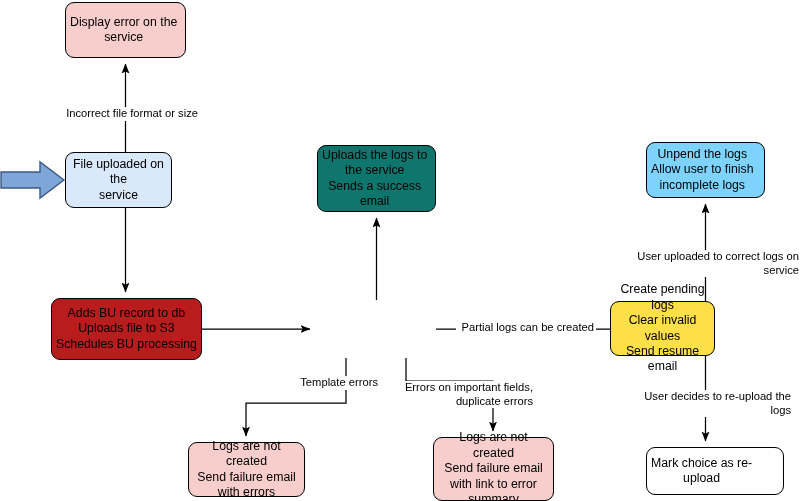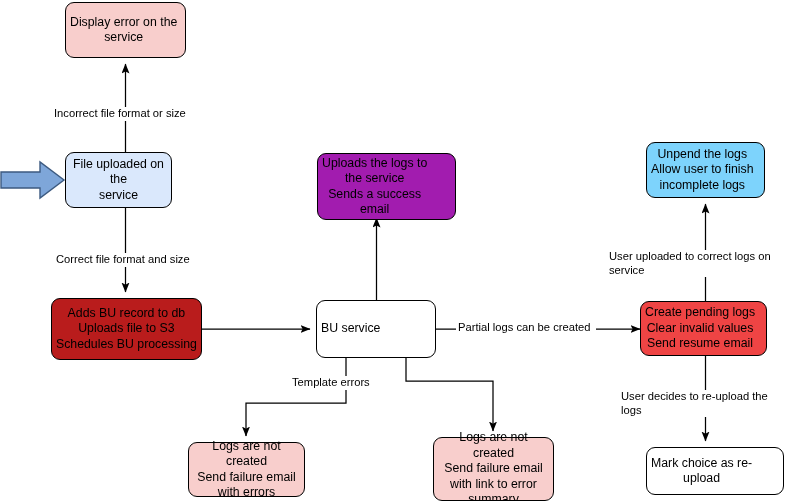--- a/index.html
+++ b/index.html
@@ -4,21 +4,21 @@
 <style>
   html,body{margin:0;padding:0;background:#ffffff;}
   body{font-family:"Liberation Sans","DejaVu Sans",sans-serif;}
   #canvas{position:relative;width:801px;height:501px;background:#ffffff;overflow:hidden;}
   svg.edges{position:absolute;left:0;top:0;width:801px;height:501px;pointer-events:none;}
   .node{position:absolute;box-sizing:border-box;border:1.3px solid #000000;border-radius:9px;
         display:flex;align-items:center;justify-content:flex-start;text-align:center;
         font-size:12.3px;line-height:15.4px;color:#000000;padding:2px 4px;}
   .node span{display:block;white-space:pre-line;}
   .edge-label{position:absolute;font-size:11.2px;line-height:13.5px;color:#000000;
-        text-align:left;background:#ffffff;padding:0 2px;box-sizing:border-box;white-space:pre-line;}
+        text-align:right;background:#ffffff;padding:0 2px;box-sizing:border-box;white-space:pre-line;}
   .blockarrow{position:absolute;}
 </style>
 </head>
 <body>
 
 <div id="canvas">
 
   <svg class="edges" viewBox="0 0 801 501">
     <defs>
       <marker id="ah" markerWidth="9" markerHeight="9" refX="7.6" refY="3.2" orient="auto" markerUnits="strokeWidth">
@@ -60,68 +60,66 @@
     <span>File uploaded on the
 service</span>
   </div>
 
   <div class="node" style="left:51px;top:298px;width:151px;height:62px;background:#b91c1c;">
     <span>Adds BU record to db
 Uploads file to S3
 Schedules BU processing</span>
   </div>
 
-  <div class="node" style="left:317px;top:145px;width:139px;height:67px;background:#a21caf;margin-top:8px;">
+  <div class="node" style="left:317px;top:145px;width:119px;height:67px;background:#0f766e;">
     <span>Uploads the logs to
 the service
 Sends a success
 email</span>
   </div>
 
-  <div class="node" style="left:316px;top:300px;width:120px;height:58px;background:#ffffff;">
-    <span>BU service</span>
-  </div>
 
   <div class="node" style="left:188px;top:442px;width:117px;height:55px;background:#f8cecc;">
     <span>Logs are not created
 Send failure email
 with errors</span>
   </div>
 
   <div class="node" style="left:433px;top:437px;width:121px;height:64px;background:#f8cecc;">
     <span>Logs are not created
 Send failure email
 with link to error
 summary</span>
   </div>
 
   <div class="node" style="left:646px;top:142px;width:119px;height:56px;background:#7dd3fc;">
     <span>Unpend the logs
 Allow user to finish
 incomplete logs</span>
   </div>
 
-  <div class="node" style="left:640px;top:301px;width:127px;height:55px;background:#ef4444;">
+  <div class="node" style="left:610px;top:301px;width:105px;height:55px;background:#fde047;">
     <span>Create pending logs
 Clear invalid values
 Send resume email</span>
   </div>
 
   <div class="node" style="left:646px;top:447px;width:138px;height:48px;background:#ffffff;">
     <span>Mark choice as re-
 upload</span>
   </div>
 
   <div class="edge-label" style="left:52px;top:107px;width:148px;">Incorrect file format or size</div>
 
-  <div class="edge-label" style="left:54px;top:253px;width:146px;">Correct file format and size</div>
 
 
   <div class="edge-label" style="left:456px;top:321px;width:140px;">Partial logs can be created</div>
 
   <div class="edge-label" style="left:290px;top:376px;width:90px;">Template errors</div>
 
+  <div class="edge-label" style="left:390px;top:381px;width:145px;">Errors on important fields,
+duplicate errors</div>
 
   <div class="edge-label" style="left:607px;top:250px;width:194px;">User uploaded to correct logs on service</div>
 
   <div class="edge-label" style="left:619px;top:390px;width:174px;">User decides to re-upload the logs</div>
 
 </div>
 
 </body></html>

